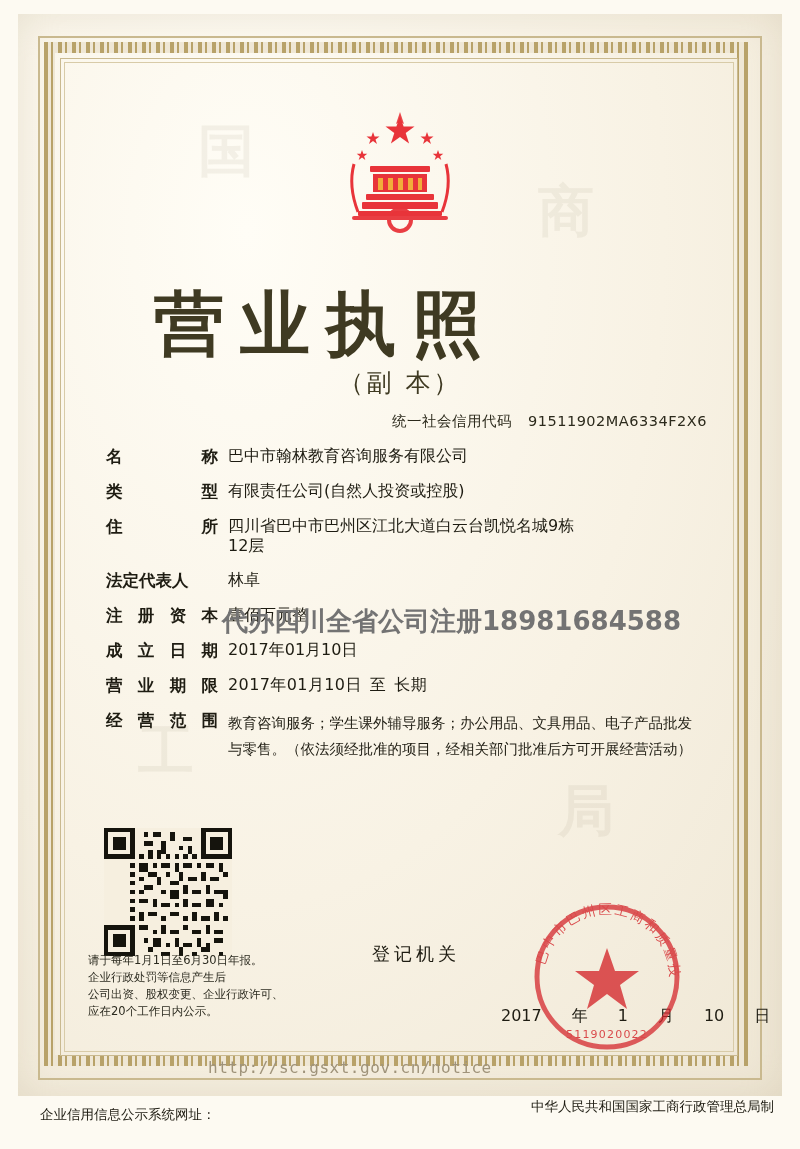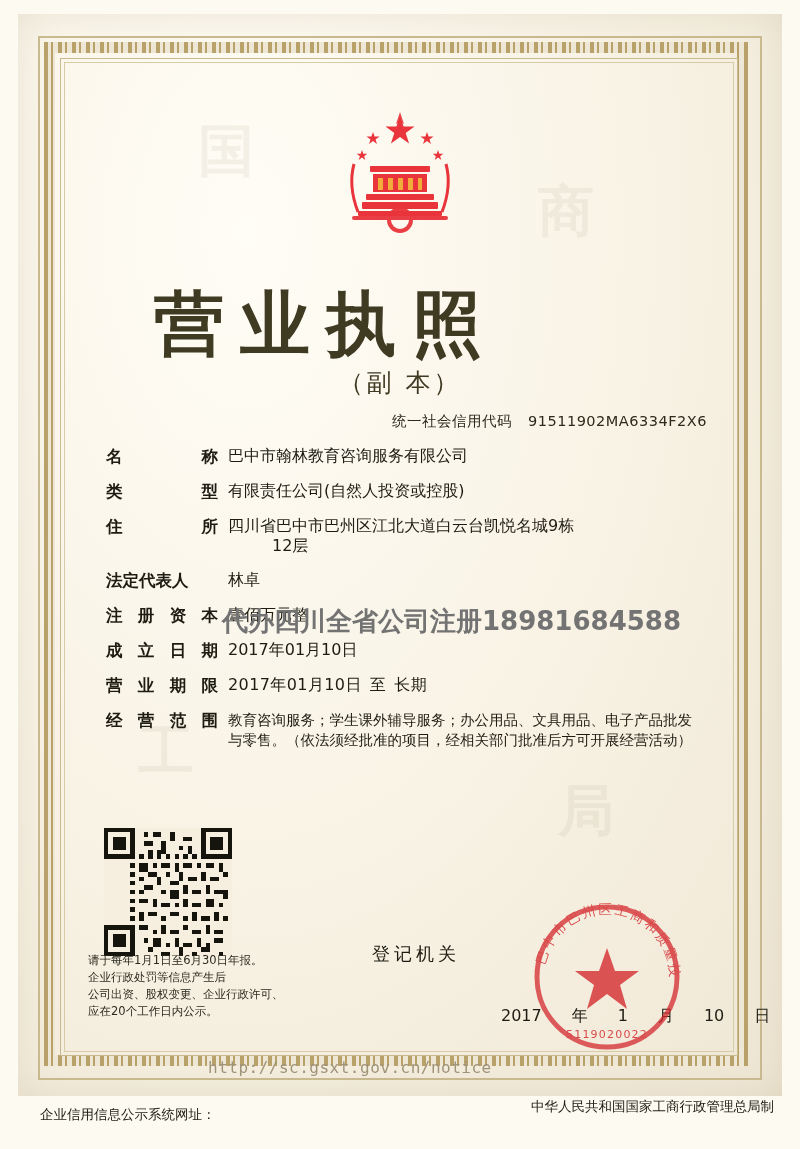--- a/index.html
+++ b/index.html
@@ -154,25 +154,24 @@
     position: absolute;
     left: 122px;
     top: 0;
     width: 470px;
     font-size: 16px;
     color: #1e1c12;
     line-height: 20px;
   }
   .value .line2 {
     display: block;
-    margin-left: 44px;
   }
   .row-scope .value {
     font-size: 14.5px;
-    line-height: 20px;
+    line-height: 26px;
   }
   .row-term .value {
     letter-spacing: 0.4px;
   }
   .row-term .sep {
     display: inline-block;
     margin: 0 8px;
   }
 
   

